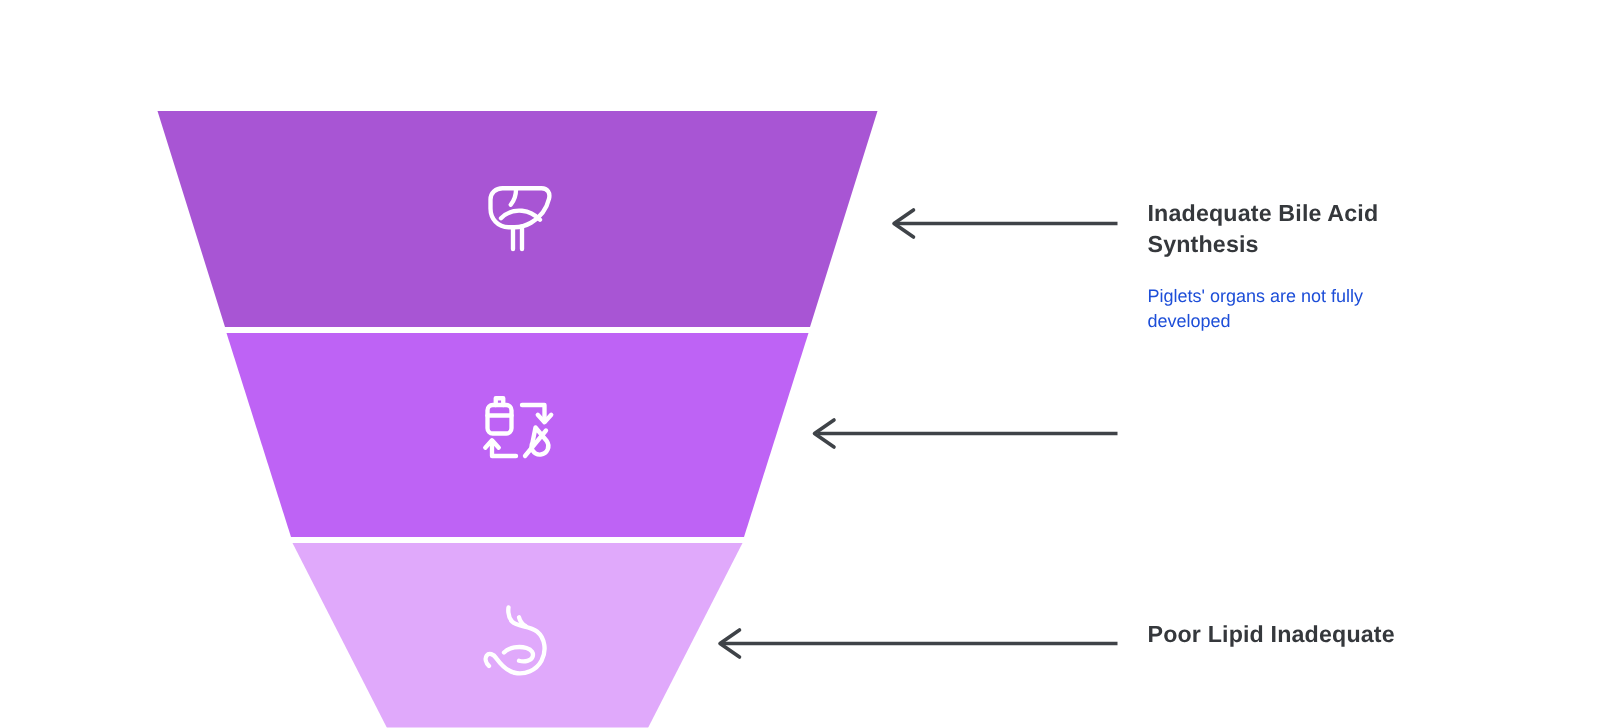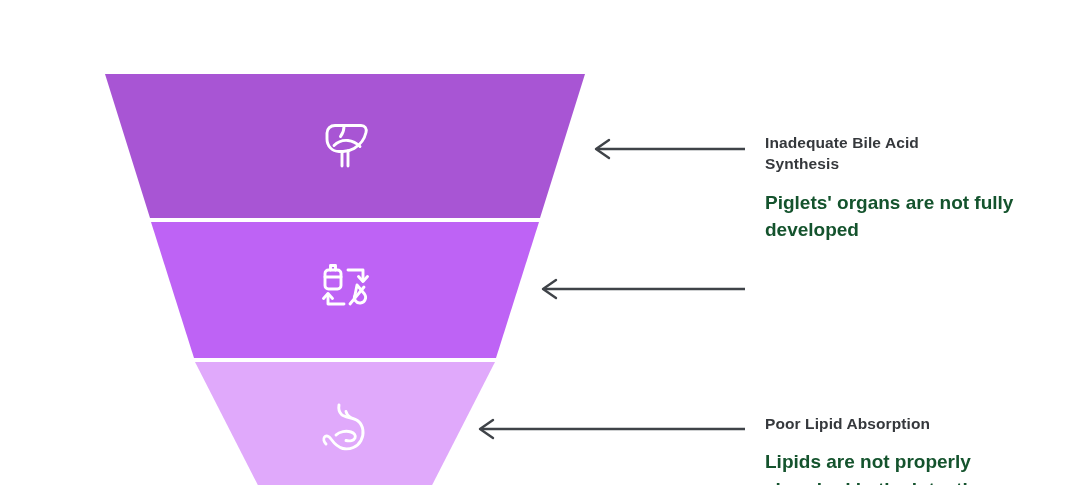--- a/index.html
+++ b/index.html
@@ -55,23 +55,23 @@
   .callout-title {
     font-size: 15.5px;
     font-weight: bold;
     color: #35383c;
     line-height: 1.38;
     letter-spacing: 0.1px;
     margin: 0 0 14px 0;
     white-space: pre-line;
   }
   .callout-desc {
-    font-size: 19px;
-    font-weight: bold;
-    color: #14532d;
+    font-size: 12px;
+    font-weight: normal;
+    color: #1d4ed8;
     line-height: 1.45;
     margin: 0;
     white-space: pre-line;
   }
 </style>
 </head>
 <body>
 
 <div id="stage">
 
@@ -151,18 +151,16 @@
     <div class="callout-title">Inadequate Bile Acid
 Synthesis</div>
     <div class="callout-desc">Piglets' organs are not fully
 developed</div>
   </div>
 
   <div class="callout" id="callout-2">
   </div>
 
   <div class="callout" id="callout-3">
-    <div class="callout-title">Poor Lipid Absorption</div>
-    <div class="callout-desc">Lipids are not properly
-absorbed in the intestines</div>
+    <div class="callout-title">Poor Lipid Inadequate</div>
   </div>
 
 </div>
 
 </body></html>

